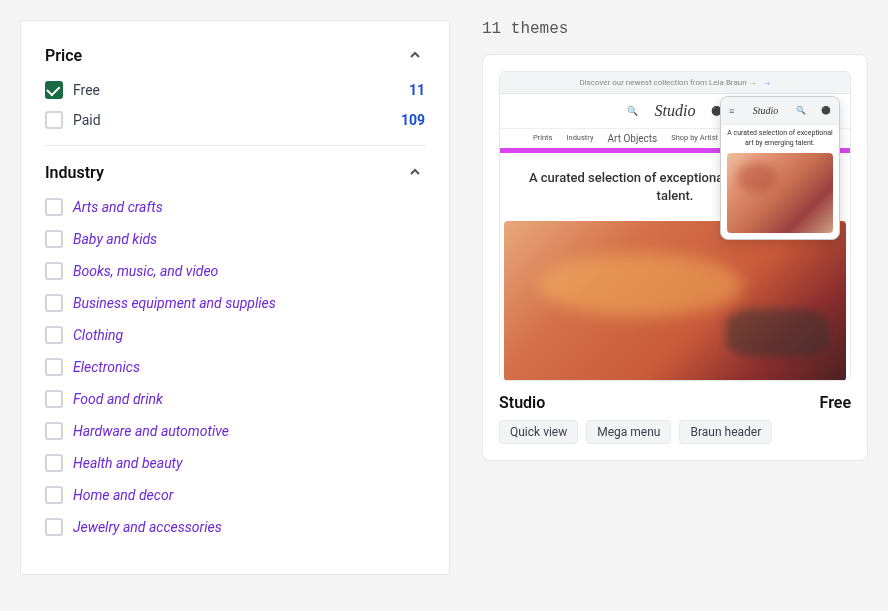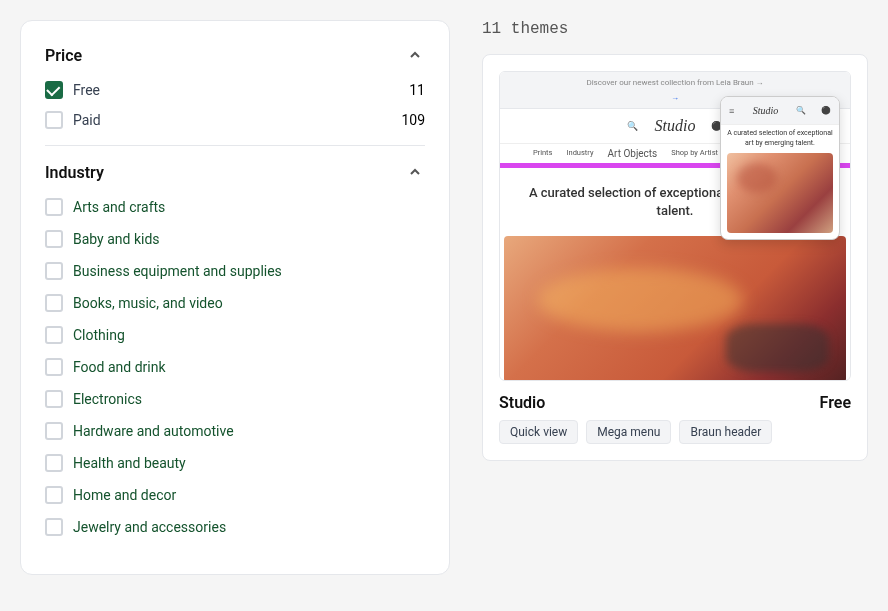--- a/index.html
+++ b/index.html
@@ -16,21 +16,21 @@
       display: flex;
       gap: 32px;
       width: 888px;
       background: #f5f5f5;
     }
     
     .left-panel {
       width: 430px;
       background: #fff;
       border: 1px solid #e5e7eb;
-      border-radius: 12px;
+      border-radius: 1px;
       padding: 24px;
     }
     .section-header {
       display: flex;
       justify-content: space-between;
       align-items: center;
       margin-bottom: 16px;
     }
     .section-title {
       font-size: 16px;
@@ -78,38 +78,39 @@
       border-left: 2px solid #fff;
       border-bottom: 2px solid #fff;
       transform: rotate(-45deg) translateY(-1px);
     }
     .filter-label {
       font-size: 14px;
       color: #374151;
     }
     .filter-count {
       font-size: 14px;
-      color: #000000;
-      font-weight: 400;
+      color: #1d4ed8;
+      font-weight: 700;
     }
     .divider {
       border: none;
       border-top: 1px solid #e5e7eb;
       margin: 16px 0;
     }
     .industry-item {
       display: flex;
       align-items: center;
       gap: 10px;
       margin-bottom: 14px;
       cursor: pointer;
     }
     .industry-label {
       font-size: 14px;
-      color: #14532d;
+      color: #6d28d9;
+      font-style: italic;
     }
     
     .right-panel {
       flex: 1;
     }
     .themes-count {
       font-size: 16px;
       color: #555;
       margin-bottom: 16px;
       font-family: Liberation Mono, monospace;
@@ -142,21 +143,20 @@
     .browser-bar {
       background: #f3f4f6;
       padding: 6px 12px;
       font-size: 9px;
       color: #666;
       border-bottom: 1px solid #e5e7eb;
       display: flex;
       align-items: center;
       justify-content: center;
       gap: 6px;
-      flex-direction: column;
     }
     .browser-url {
       font-size: 8px;
       color: #888;
     }
     .site-nav {
       display: flex;
       justify-content: center;
       align-items: center;
       padding: 8px 16px;
@@ -350,37 +350,37 @@
         <div class="industry-item">
           <div class="checkbox"></div>
           <span class="industry-label">Arts and crafts</span>
         </div>
         <div class="industry-item">
           <div class="checkbox"></div>
           <span class="industry-label">Baby and kids</span>
         </div>
         <div class="industry-item">
           <div class="checkbox"></div>
+          <span class="industry-label">Books, music, and video</span>
+        </div>
+        <div class="industry-item">
+          <div class="checkbox"></div>
           <span class="industry-label">Business equipment and supplies</span>
         </div>
         <div class="industry-item">
           <div class="checkbox"></div>
-          <span class="industry-label">Books, music, and video</span>
-        </div>
-        <div class="industry-item">
-          <div class="checkbox"></div>
           <span class="industry-label">Clothing</span>
         </div>
         <div class="industry-item">
           <div class="checkbox"></div>
+          <span class="industry-label">Electronics</span>
+        </div>
+        <div class="industry-item">
+          <div class="checkbox"></div>
           <span class="industry-label">Food and drink</span>
-        </div>
-        <div class="industry-item">
-          <div class="checkbox"></div>
-          <span class="industry-label">Electronics</span>
         </div>
         <div class="industry-item">
           <div class="checkbox"></div>
           <span class="industry-label">Hardware and automotive</span>
         </div>
         <div class="industry-item">
           <div class="checkbox"></div>
           <span class="industry-label">Health and beauty</span>
         </div>
         <div class="industry-item">

